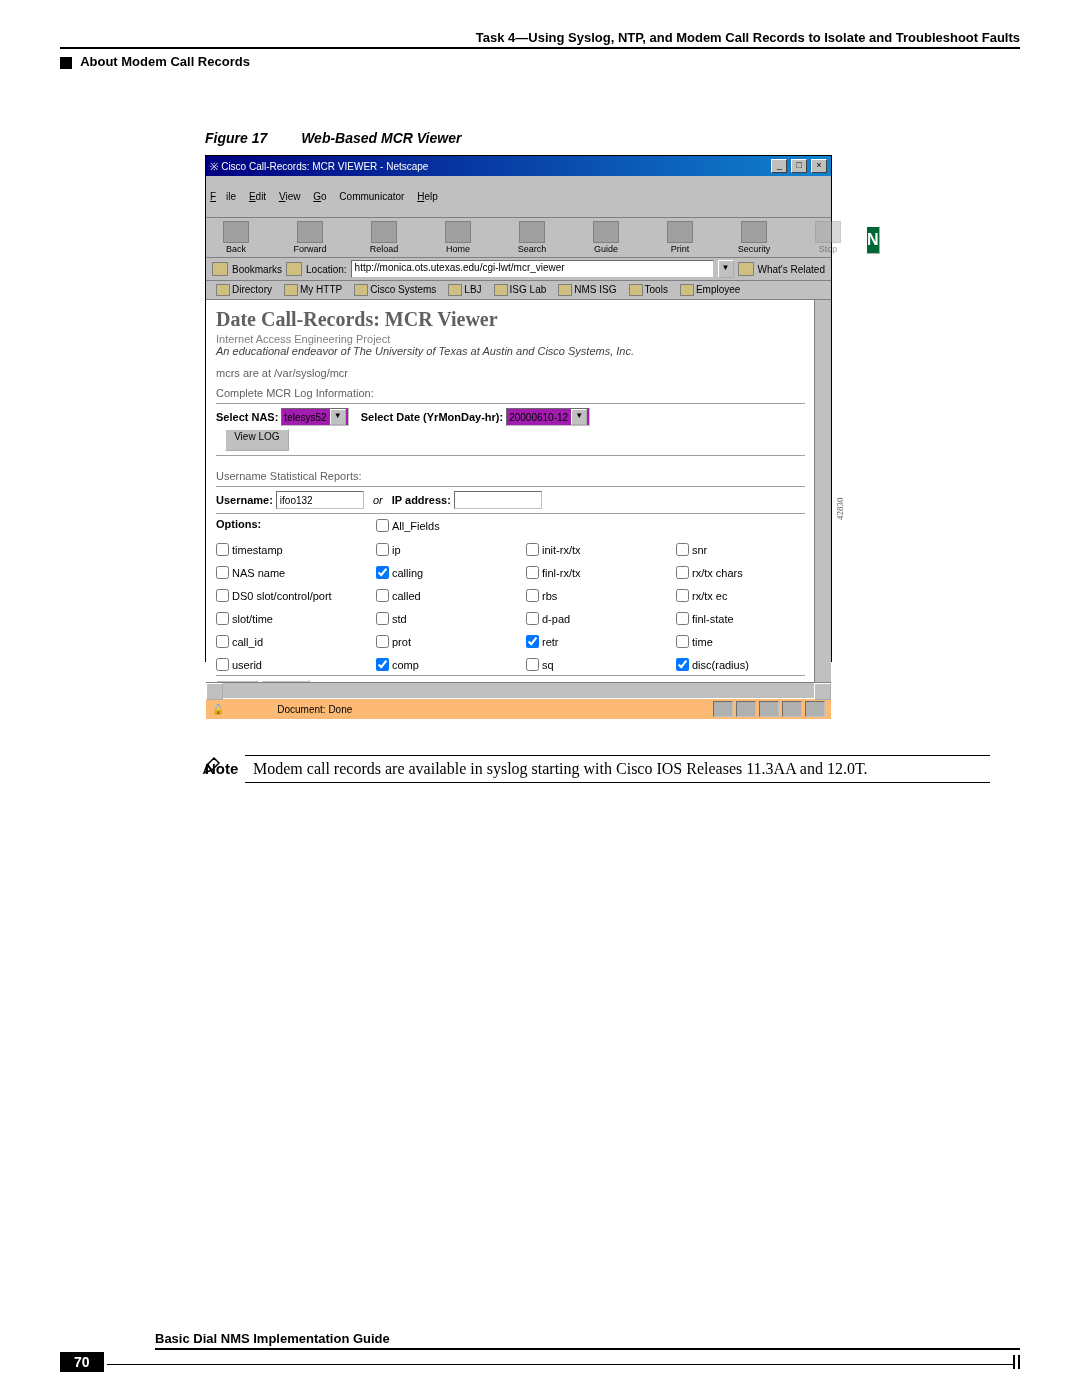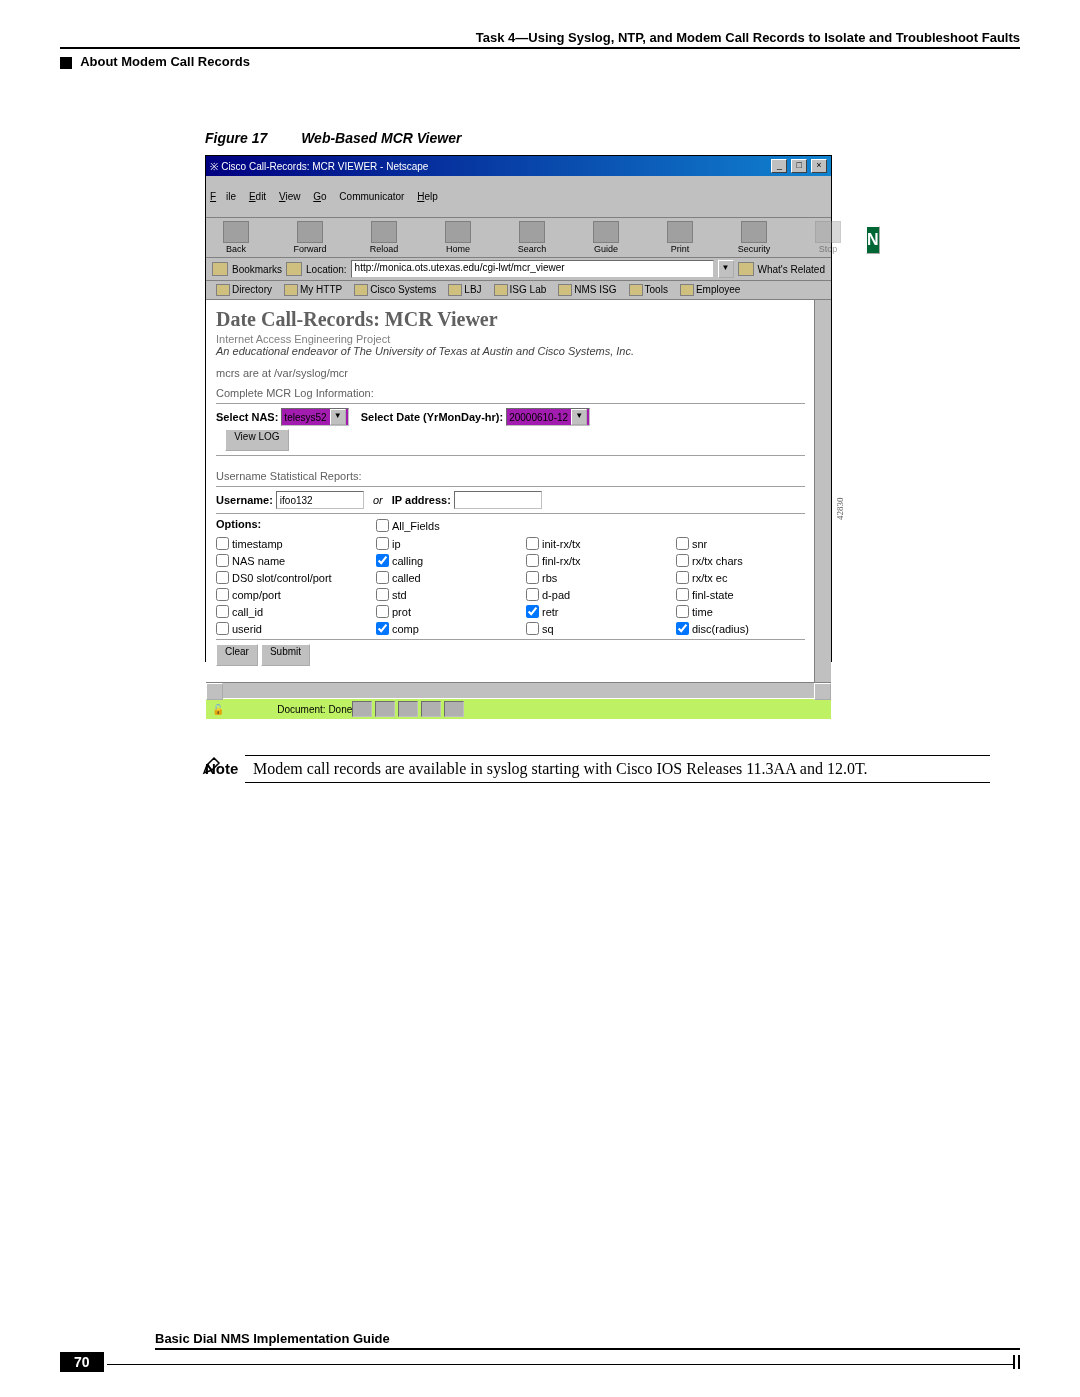--- a/index.html
+++ b/index.html
@@ -38,27 +38,27 @@
 .sect{font-size:11px;color:#606060;margin-top:8px;margin-bottom:3px}
 .formrow{font-size:11px;margin:3px 0;display:flex;align-items:center;gap:3px;flex-wrap:wrap}
 .formrow b{font-weight:bold;color:#000}
 .sel{background:#a21caf;border:1px inset #c0c0c0;padding:0 2px;font-size:10px;display:inline-flex;align-items:center;height:16px}
 .sel .sdrop{width:14px;height:14px;background:#c0c0c0;border:1px outset #fff;margin-left:3px;text-align:center;font-size:8px;line-height:12px}
 .tinput{background:#fff;border:1px inset #c0c0c0;padding:1px 3px;font-size:10px;height:14px;width:80px}
 .btn{background:#c0c0c0;border:1px outset #fff;padding:1px 8px;font-size:10px;height:18px;display:inline-block}
 .hr{border-top:1px solid #a0a0a0;margin:4px 0}
 .opts{font-size:11px}
 .opts-label{color:#000;margin-bottom:3px}
-.opts-grid{display:grid;grid-template-columns:160px 150px 150px 120px;font-size:11px;row-gap:4px}
+.opts-grid{display:grid;grid-template-columns:160px 150px 150px 120px;font-size:11px;row-gap:10px}
 .cb{display:flex;align-items:center;gap:3px}
 .cb input{margin:0}
 .hscroll{height:15px;background:#c0c0c0;border-top:1px solid #808080;display:flex}
 .hscroll .arr{width:15px;height:15px;background:#c0c0c0;border:1px outset #fff}
 .hscroll .track{flex:1}
-.statusbar{background:#bef264;padding:2px 6px;display:flex;align-items:center;border-top:1px solid #fff;font-size:10px;height:16px}
+.statusbar{background:#fdba74;padding:2px 6px;display:flex;justify-content:space-between;align-items:center;border-top:1px solid #fff;font-size:10px;height:16px}
 .statusbar .sicons{display:flex;gap:3px}
 .statusbar .sico{width:18px;height:14px;background:#b0b0b0;border:1px inset #c0c0c0}
 .sidelabel{position:absolute;top:520px;left:835px;font-size:9px;transform:rotate(-90deg);transform-origin:left top;color:#606060}
 .body-text{position:absolute;top:680px;left:205px;right:90px;font-size:16px;line-height:1.3}
 .note-block{position:absolute;top:755px;left:205px;right:90px}
 .note-icon{position:absolute;left:-3px;top:0;width:20px;height:20px}
 .note-icon svg{width:20px;height:20px}
 .note-rule{border-top:1px solid #000;margin-left:40px;margin-bottom:4px}
 .note-body{display:flex;margin-left:0}
 .note-label{font-family:Arial,sans-serif;font-weight:bold;font-size:15px;width:48px}
@@ -230,21 +230,21 @@
           <div class="cb">
               <input type="checkbox" style="">
               <span>rbs</span>
             </div>
           <div class="cb">
               <input type="checkbox" style="">
               <span>rx/tx ec</span>
             </div>
           <div class="cb">
               <input type="checkbox" style="">
-              <span>comp/port</span>
+              <span>slot/time</span>
             </div>
           <div class="cb">
               <input type="checkbox" style="">
               <span>std</span>
             </div>
           <div class="cb">
               <input type="checkbox" style="">
               <span>d-pad</span>
             </div>
           <div class="cb">

